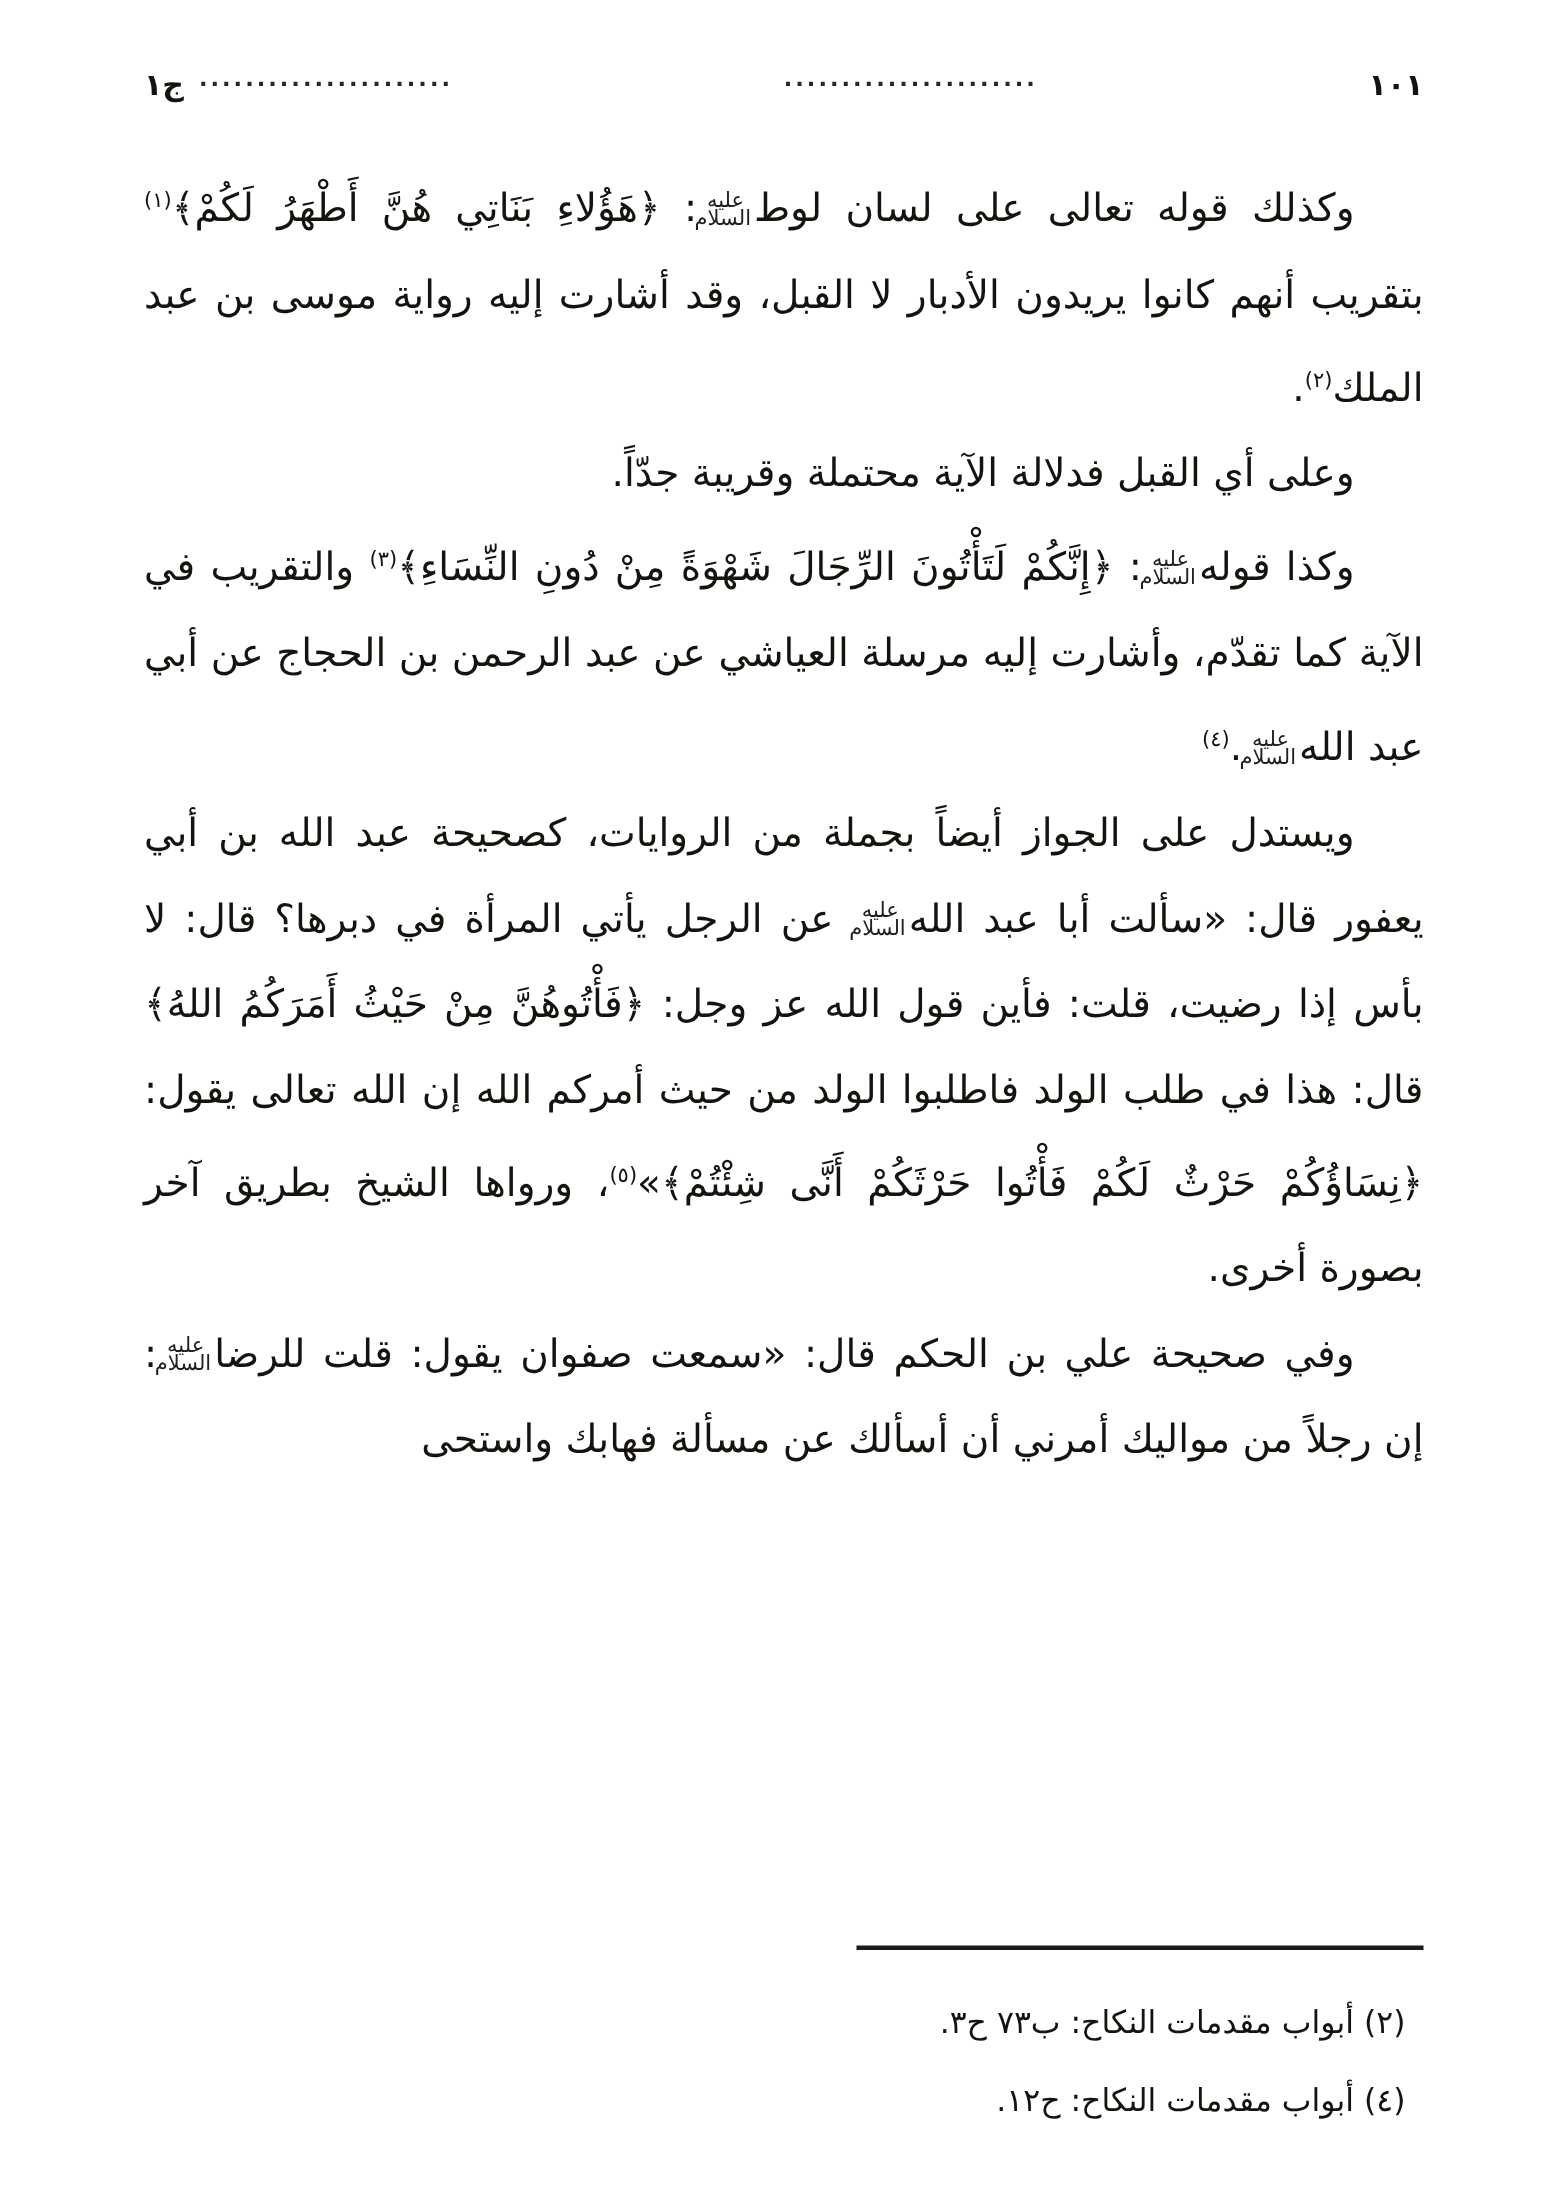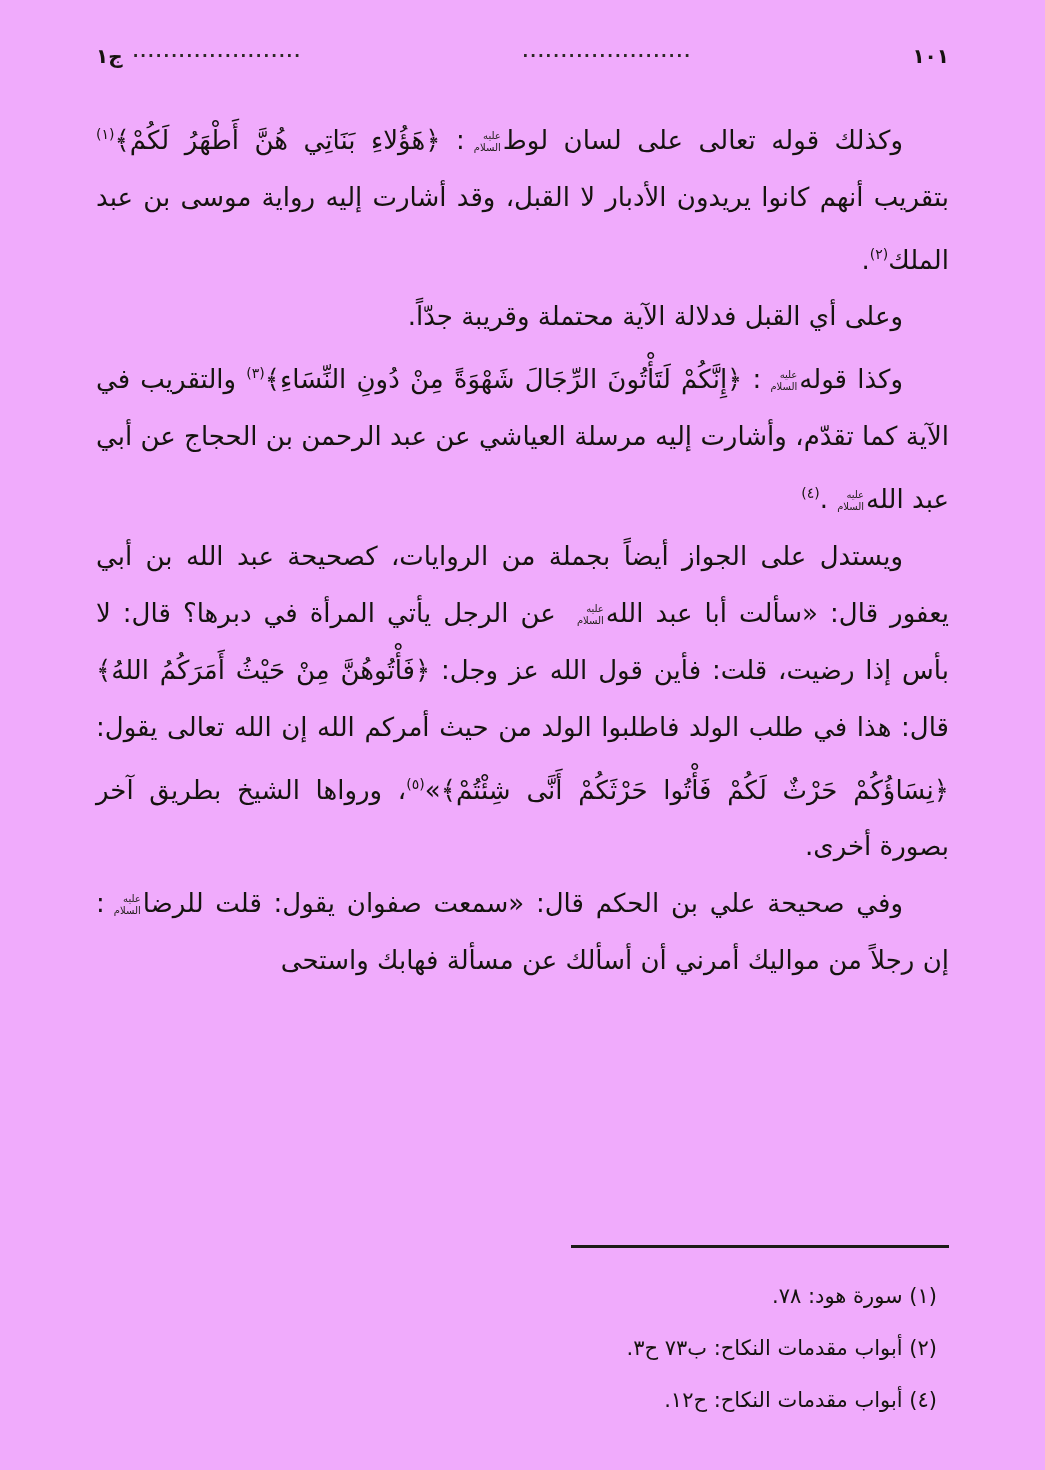--- a/index.html
+++ b/index.html
@@ -1,21 +1,21 @@
 <!DOCTYPE html>
 <html lang="ar" dir="rtl"><head>
 <meta charset="utf-8">
 <style>
   html, body { margin: 0; padding: 0; background: #d9d7d2; }
   .page {
     position: relative;
     width: 1045px;
     height: 1470px;
     margin: 0 auto;
-    background: #f0abfc;
+    background: #ffffff;
     color: #16130f;
     font-family: "DejaVu Sans", "DejaVu Serif", sans-serif;
     direction: rtl;
     box-sizing: border-box;
     padding: 44px 96px 0 96px;
     display: flex;
     flex-direction: column;
     overflow: hidden;
   }
   
@@ -47,28 +47,28 @@
   .para { margin: 0; text-indent: 46px; }
   .seg-n   { }
   .seg-q   { font-weight: normal; }
   .seg-sup {
     font-size: 14px;
     vertical-align: super;
     letter-spacing: 0;
   }
   .seg-h {
     display: inline-block;
-    font-size: 10px;
+    font-size: 14px;
     line-height: 12px;
     max-width: 34px;
     vertical-align: -2px;
     margin: 0 2px;
     text-indent: 0;
     white-space: normal;
-    text-align: right;
+    text-align: center;
     color: #23201b;
   }
   
   .footnotes { margin-top: auto; padding-bottom: 44px; }
   .fn-rule {
     width: 378px;
     border-top: 3px solid #1d1b17;
     margin: 0 0 22px auto;   
     margin-right: 0;
   }
@@ -97,19 +97,18 @@
       <p class="para"><span class="seg-n">وكذلك قوله تعالى على لسان لوط</span><span class="seg-h">عليه السلام</span><span class="seg-n">: </span><span class="seg-q">﴿هَؤُلاءِ بَنَاتِي هُنَّ أَطْهَرُ لَكُمْ﴾</span><span class="seg-sup">(١)</span><span class="seg-n"> بتقريب أنهم كانوا يريدون الأدبار لا القبل، وقد أشارت إليه رواية موسى بن عبد الملك</span><span class="seg-sup">(٢)</span><span class="seg-n">.</span></p>
       <p class="para"><span class="seg-n">وعلى أي القبل فدلالة الآية محتملة وقريبة جدّاً.</span></p>
       <p class="para"><span class="seg-n">وكذا قوله</span><span class="seg-h">عليه السلام</span><span class="seg-n">: </span><span class="seg-q">﴿إِنَّكُمْ لَتَأْتُونَ الرِّجَالَ شَهْوَةً مِنْ دُونِ النِّسَاءِ﴾</span><span class="seg-sup">(٣)</span><span class="seg-n"> والتقريب في الآية كما تقدّم، وأشارت إليه مرسلة العياشي عن عبد الرحمن بن الحجاج عن أبي عبد الله</span><span class="seg-h">عليه السلام</span><span class="seg-n">.</span><span class="seg-sup">(٤)</span></p>
       <p class="para"><span class="seg-n">ويستدل على الجواز أيضاً بجملة من الروايات، كصحيحة عبد الله بن أبي يعفور قال: «سألت أبا عبد الله</span><span class="seg-h">عليه السلام</span><span class="seg-n"> عن الرجل يأتي المرأة في دبرها؟ قال: لا بأس إذا رضيت، قلت: فأين قول الله عز وجل: </span><span class="seg-q">﴿فَأْتُوهُنَّ مِنْ حَيْثُ أَمَرَكُمُ اللهُ﴾</span><span class="seg-n"> قال: هذا في طلب الولد فاطلبوا الولد من حيث أمركم الله إن الله تعالى يقول: </span><span class="seg-q">﴿نِسَاؤُكُمْ حَرْثٌ لَكُمْ فَأْتُوا حَرْثَكُمْ أَنَّى شِئْتُمْ﴾</span><span class="seg-n">»</span><span class="seg-sup">(٥)</span><span class="seg-n">، ورواها الشيخ بطريق آخر بصورة أخرى.</span></p>
       <p class="para"><span class="seg-n">وفي صحيحة علي بن الحكم قال: «سمعت صفوان يقول: قلت للرضا</span><span class="seg-h">عليه السلام</span><span class="seg-n">: إن رجلاً من مواليك أمرني أن أسألك عن مسألة فهابك واستحى</span></p>
     </div>
 
   <div class="footnotes">
     <div class="fn-rule"></div>
     <div>
-        <div class="footnote">(١) سورة هود: ٧٨.</div>
         <div class="footnote">(٢) أبواب مقدمات النكاح: ب٧٣ ح٣.</div>
         <div class="footnote">(٤) أبواب مقدمات النكاح: ح١٢.</div>
       </div>
   </div>
 
 </div>
 
 </body></html>

